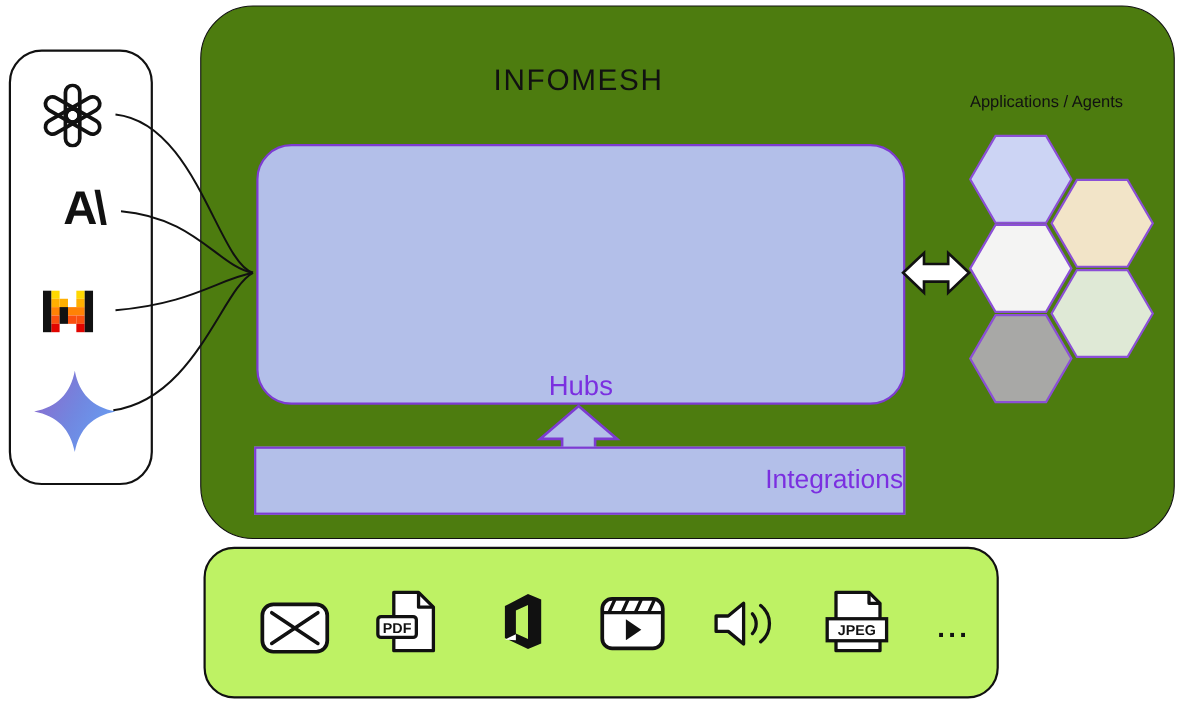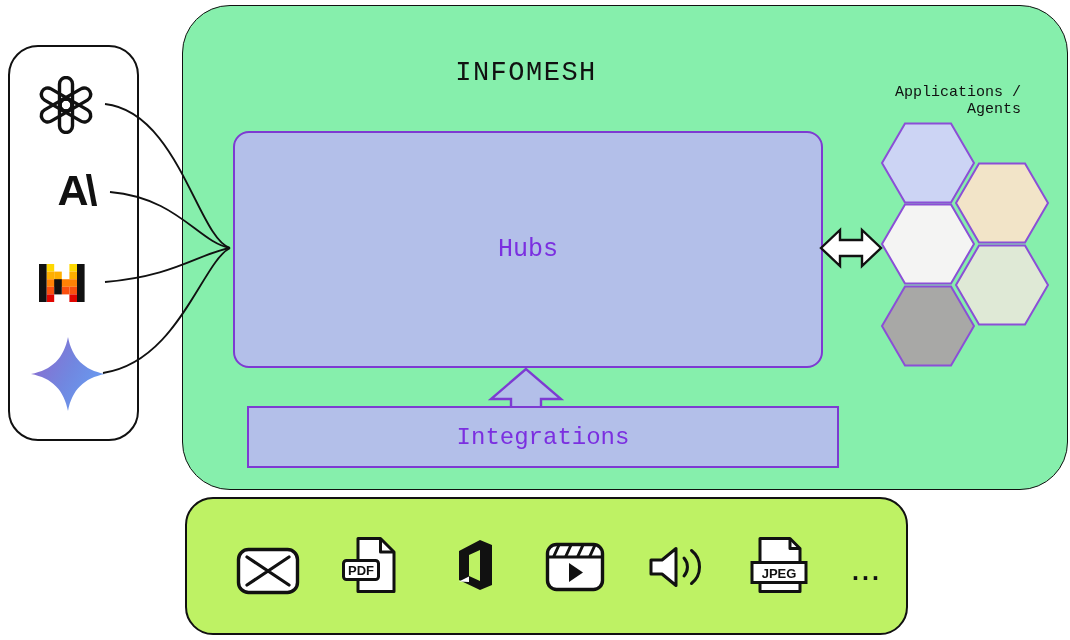--- a/index.html
+++ b/index.html
@@ -1,35 +1,35 @@
 <!DOCTYPE html>
 <html><head>
 <meta charset="utf-8">
 <style>
   html,body{margin:0;padding:0;background:#fff;}
   #stage{position:relative;width:1070px;height:640px;background:#fff;
          font-family:"Liberation Sans",sans-serif;overflow:hidden;}
 
   
   .main{position:absolute;left:182px;top:5px;width:884px;height:483px;
-        background:#86efac;border:1.6px solid #111;border-radius:48px;font-family:Liberation Mono, monospace;}
+        background:#4d7c0f;border:1.6px solid #111;border-radius:48px;}
   .sidebar{position:absolute;left:8px;top:45px;width:127px;height:392px;
         background:#fff;border:2px solid #111;border-radius:30px;}
   .bottombar{position:absolute;left:185px;top:497px;width:719px;height:134px;
         background:#bef264;border:2px solid #111;border-radius:28px;}
 
   .title{position:absolute;left:50px;top:52px;width:586px;text-align:center;
         font-size:27px;font-weight:500;letter-spacing:1.5px;color:#111;}
   .hubs{position:absolute;left:50px;top:125px;width:586px;height:233px;
-        background:#b3bfe9;border:2px solid #7d3bd2;border-radius:16px;
-        display:flex;align-items:center;justify-content:center;}
+        background:#b3bfe9;border:2px solid #7d3bd2;border-radius:32px;
+        display:flex;align-items:flex-end;justify-content:center;}
   .hubs span{color:#7b2fe0;font-size:25px;}
   .integrations{position:absolute;left:48px;top:400px;width:588px;height:58px;
         background:#b3bfe9;border:2px solid #7d3bd2;
-        display:flex;align-items:center;justify-content:center;margin-left:16px;}
+        display:flex;align-items:center;justify-content:flex-end;}
   .integrations span{color:#7b2fe0;font-size:24px;}
   .uparrow{position:absolute;left:298px;top:357px;}
   .apps-label{position:absolute;left:668px;top:78px;width:170px;text-align:right;
         font-size:15px;color:#111;}
   .biarrow{position:absolute;left:636px;top:221px;}
   .hexes{position:absolute;left:694px;top:113px;}
 
   
   .logo{position:absolute;}
   .logo-openai{left:27px;top:29px;}

